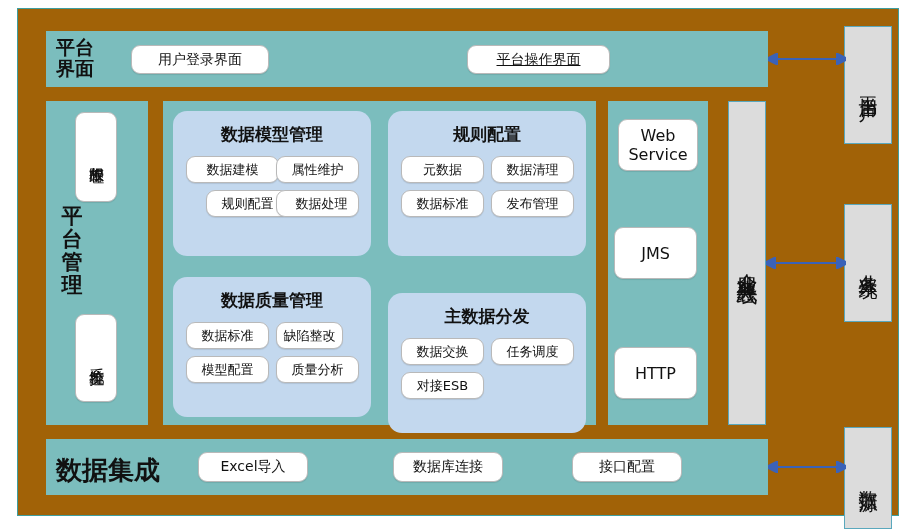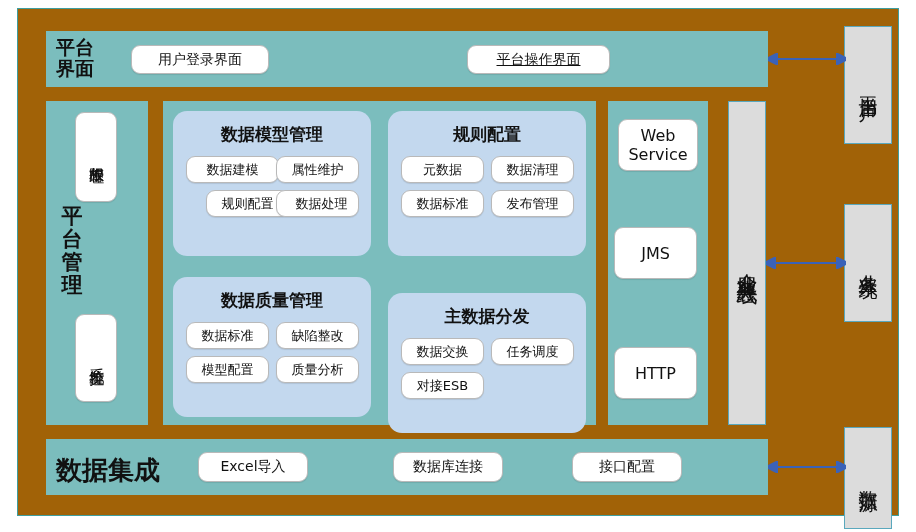--- a/index.html
+++ b/index.html
@@ -201,21 +201,21 @@
     <div class="module-title">规则配置</div>
     <div class="pill t13" style="left:13px; top:45px; width:83px; height:27px;">元数据</div>
     <div class="pill t13" style="left:103px; top:45px; width:83px; height:27px;">数据清理</div>
     <div class="pill t13" style="left:13px; top:79px; width:83px; height:27px;">数据标准</div>
     <div class="pill t13" style="left:103px; top:79px; width:83px; height:27px;">发布管理</div>
   </div>
 
   <div class="module" style="left:155px; top:268px; width:198px; height:140px;">
     <div class="module-title">数据质量管理</div>
     <div class="pill t13" style="left:13px; top:45px; width:83px; height:27px;">数据标准</div>
-    <div class="pill t13" style="left:103px; top:45px; width:83px; height:27px;">缺陷整改</div>
+    <div class="pill t13" style="left:103px; top:45px; width:67px; height:27px;">缺陷整改</div>
     <div class="pill t13" style="left:13px; top:79px; width:83px; height:27px;">模型配置</div>
     <div class="pill t13" style="left:103px; top:79px; width:83px; height:27px;">质量分析</div>
   </div>
 
   <div class="module" style="left:370px; top:284px; width:198px; height:140px;padding-left:36px;">
     <div class="module-title">主数据分发</div>
     <div class="pill t13" style="left:13px; top:45px; width:83px; height:27px;">数据交换</div>
     <div class="pill t13" style="left:103px; top:45px; width:83px; height:27px;">任务调度</div>
     <div class="pill t13" style="left:13px; top:79px; width:83px; height:27px;">对接ESB</div>
   </div>

